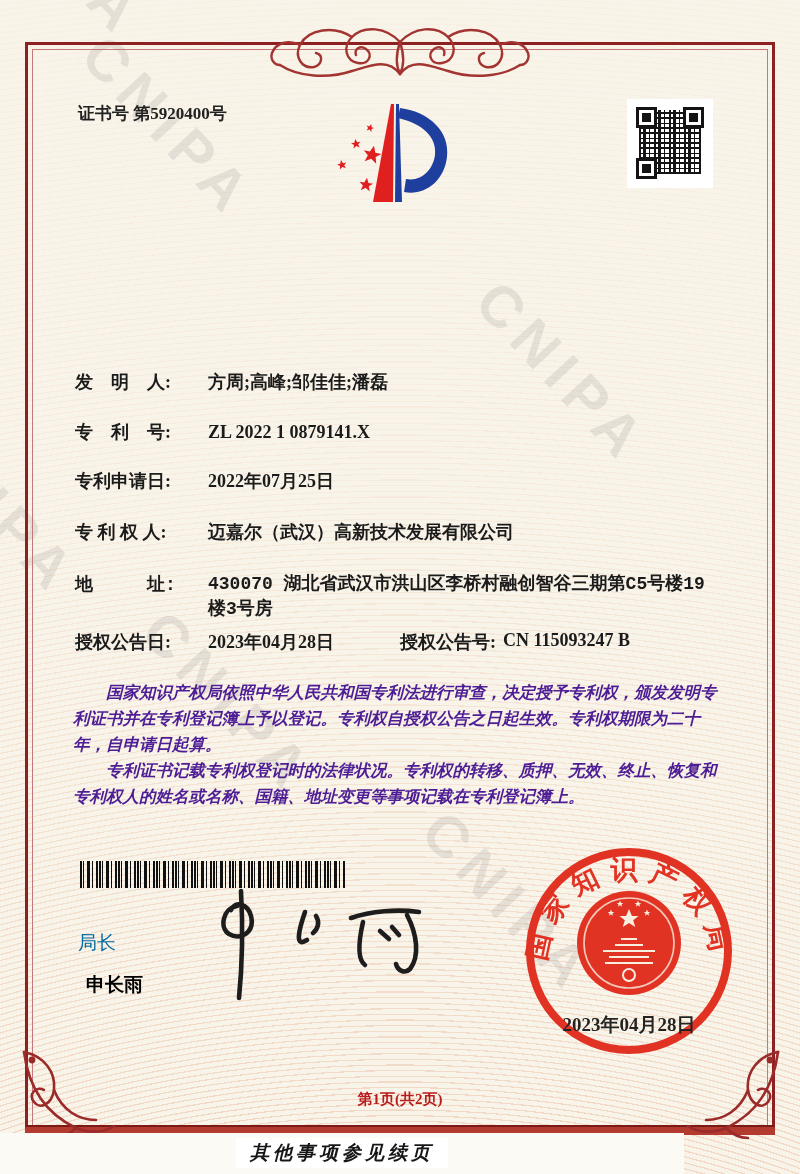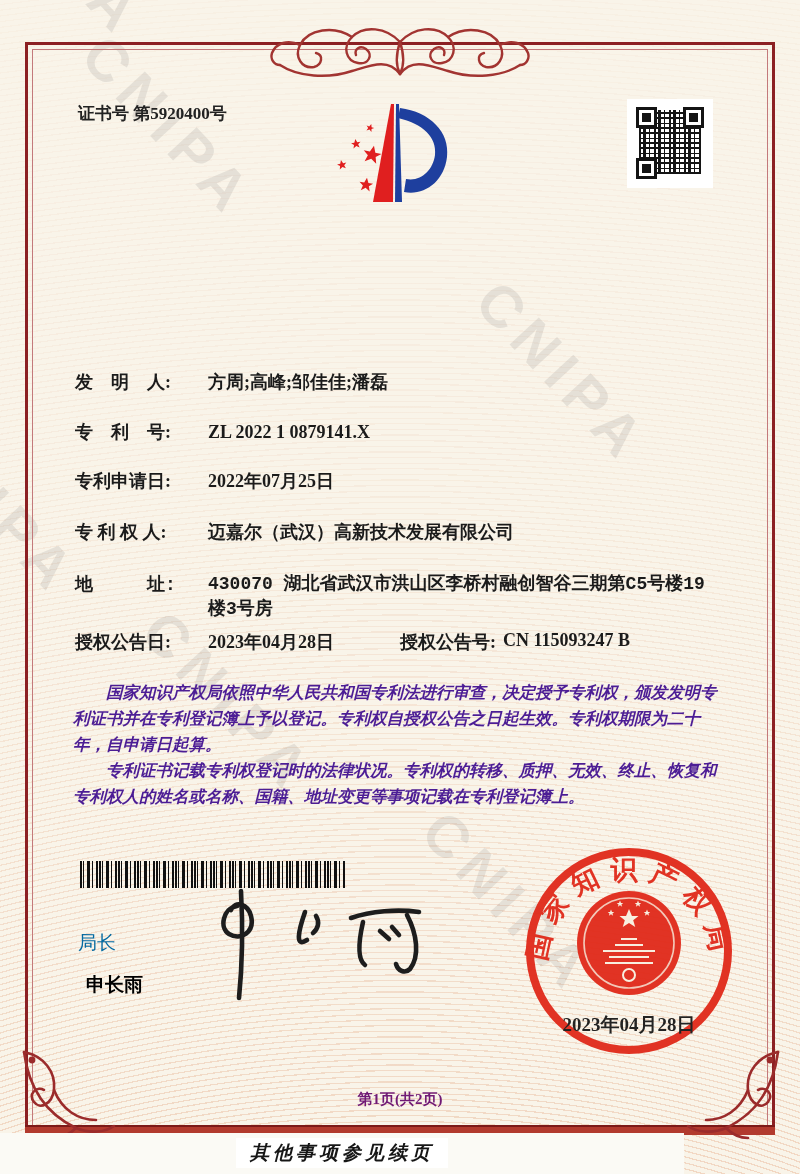--- a/index.html
+++ b/index.html
@@ -71,21 +71,21 @@
   .signer-name{position:absolute;left:78px;top:972px;z-index:5;font-size:19px;font-weight:bold;color:#000000;margin-left:8px;}
   .signature{position:absolute;left:185px;top:886px;z-index:5;}
 
   
   .seal{position:absolute;left:518px;top:843px;z-index:6;opacity:0.94;}
   .sealtext{font-family:"Liberation Sans",sans-serif;font-weight:bold;font-size:27px;fill:#e02818;letter-spacing:10px;}
   .sealdate{font-family:"Liberation Serif",serif;font-weight:bold;font-size:19px;fill:#161616;text-anchor:middle;}
 
   
   .page-info{position:absolute;left:0;top:1090px;width:800px;text-align:center;z-index:5;
-    font-size:15px;font-weight:600;color:#701a75;}
+    font-size:15px;font-weight:600;color:#b91c1c;}
   .bottom-strip{position:absolute;left:0;top:1133px;width:684px;height:41px;background:#fbfaf5;z-index:5;text-align:center;}
   .footer-note{display:inline-block;margin-top:5px;padding:2px 14px;background:#fff;
     font-family:"DejaVu Serif",serif;font-style:italic;font-weight:600;font-size:19px;color:#161616;letter-spacing:4px;}
 </style>
 </head>
 <body>
 
 <div class="page">
 
   <div class="waves"></div>

